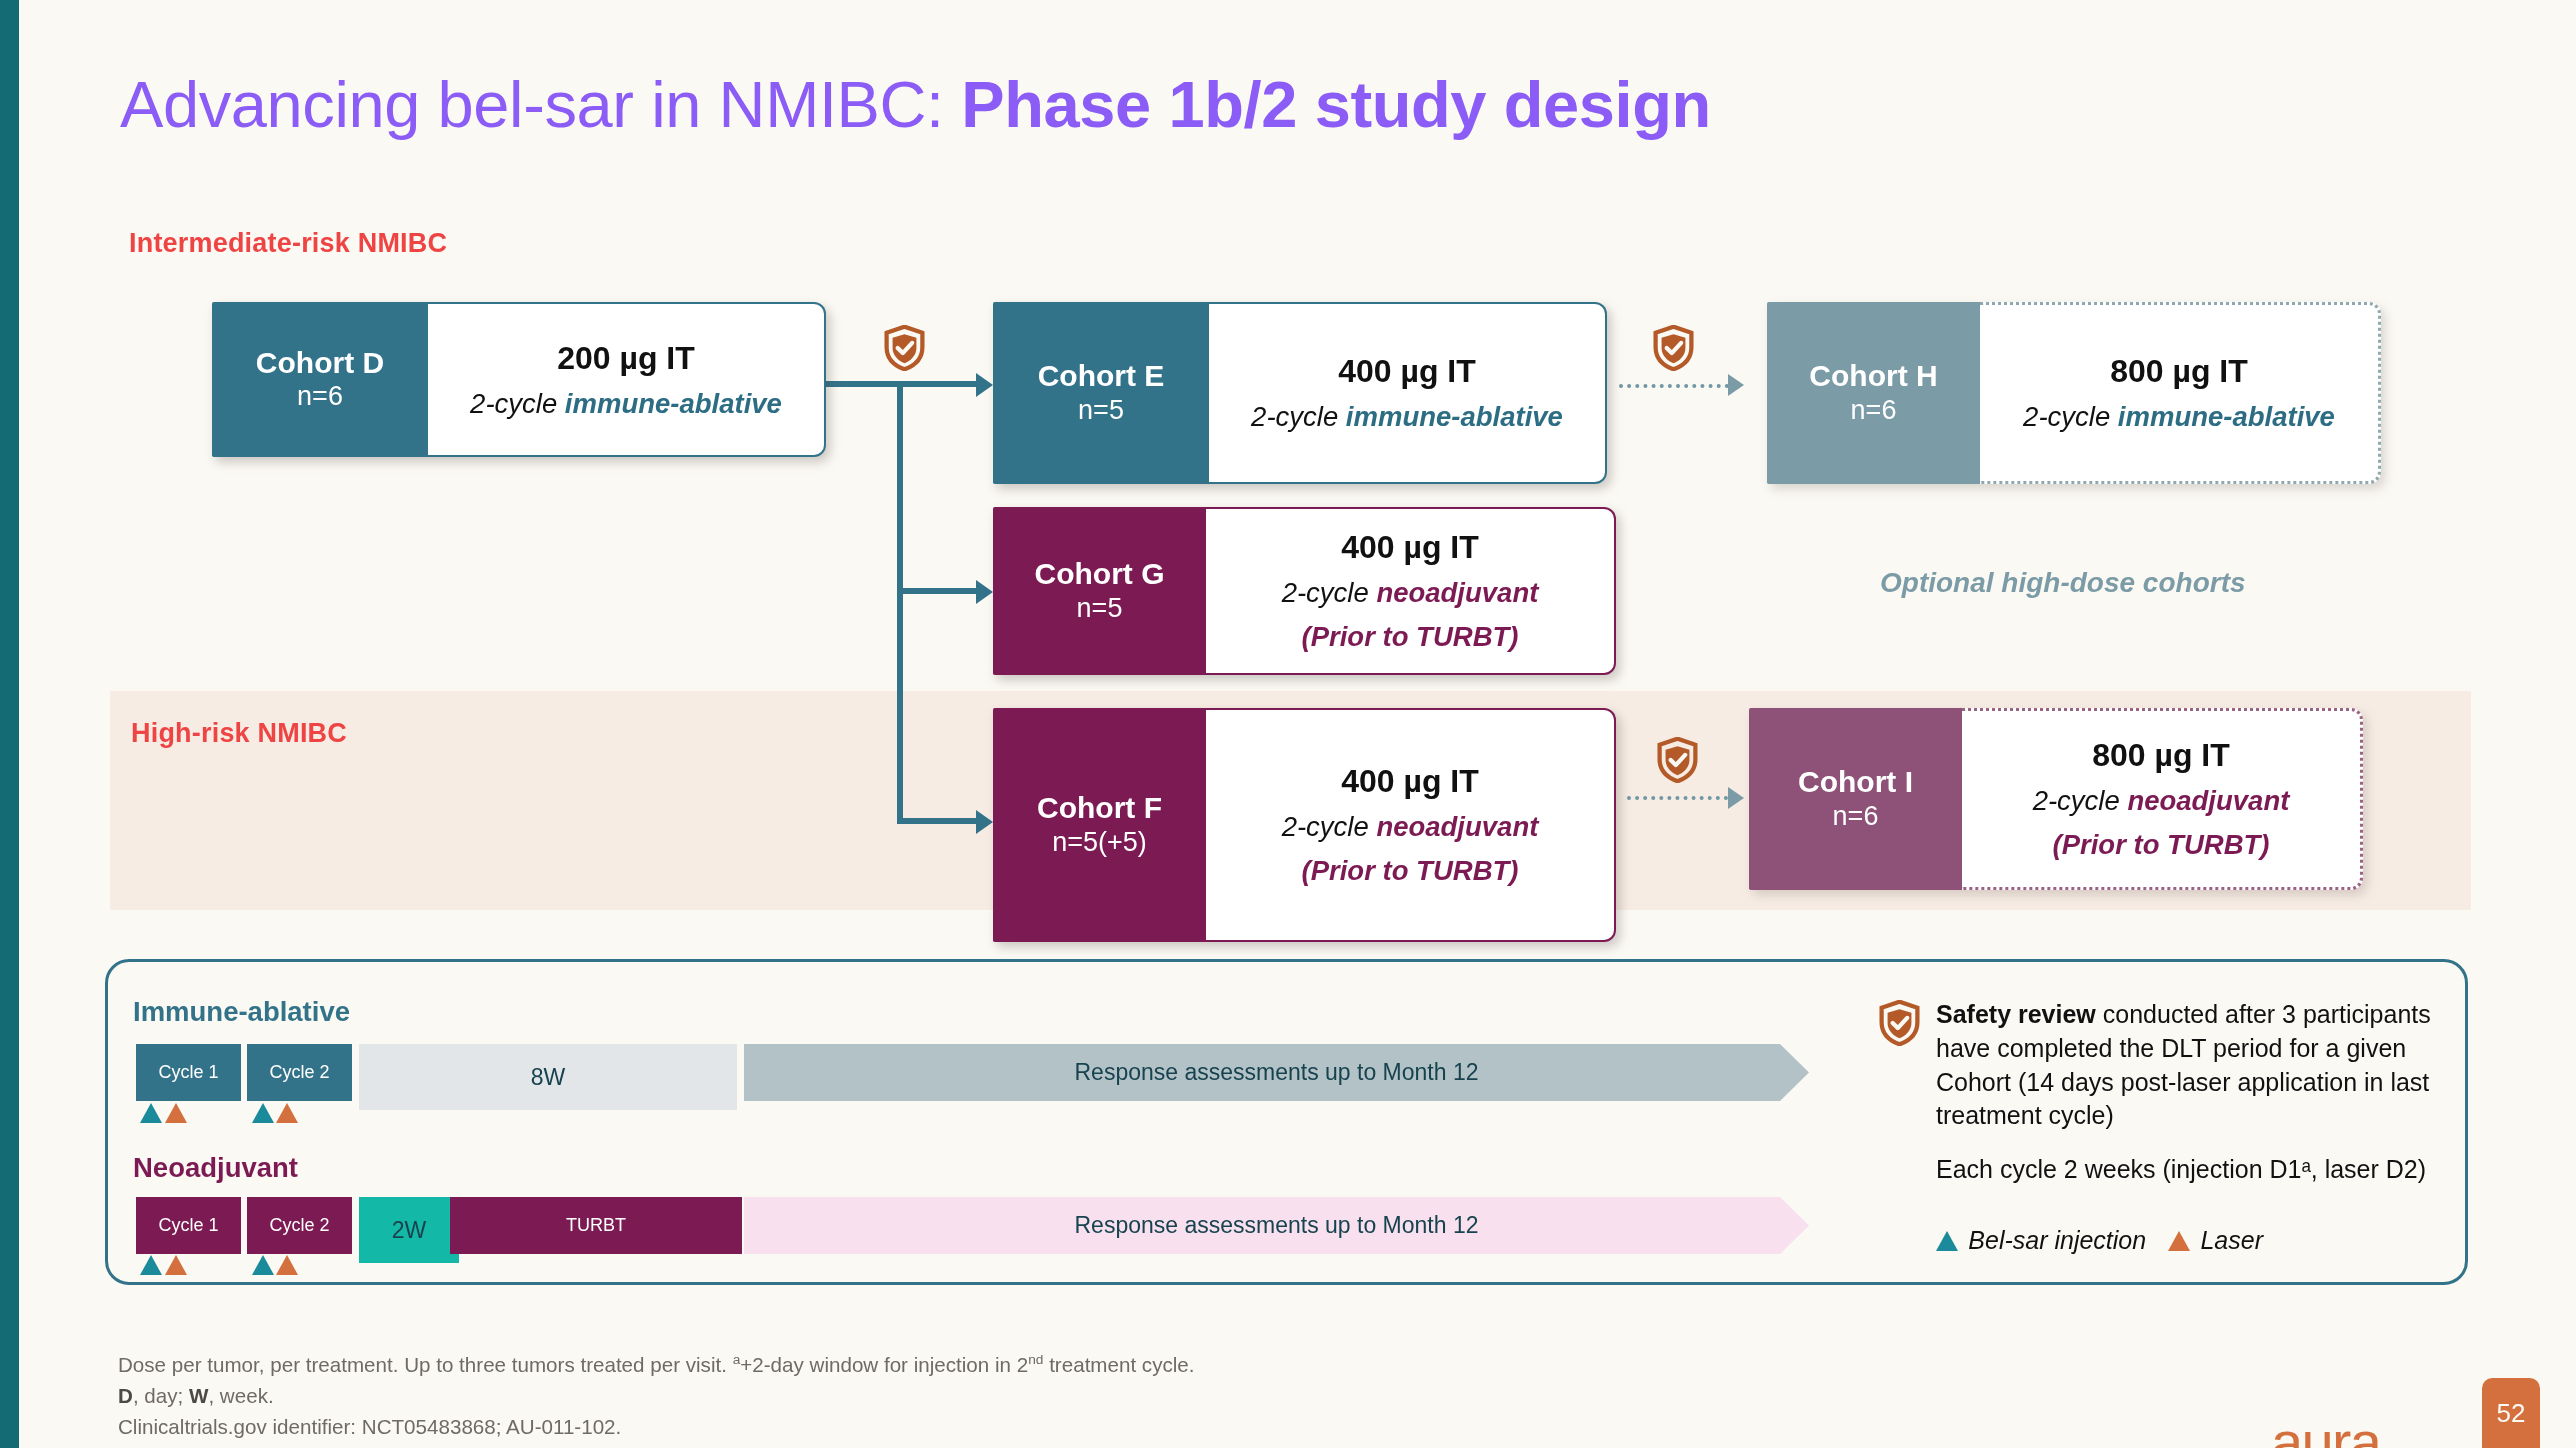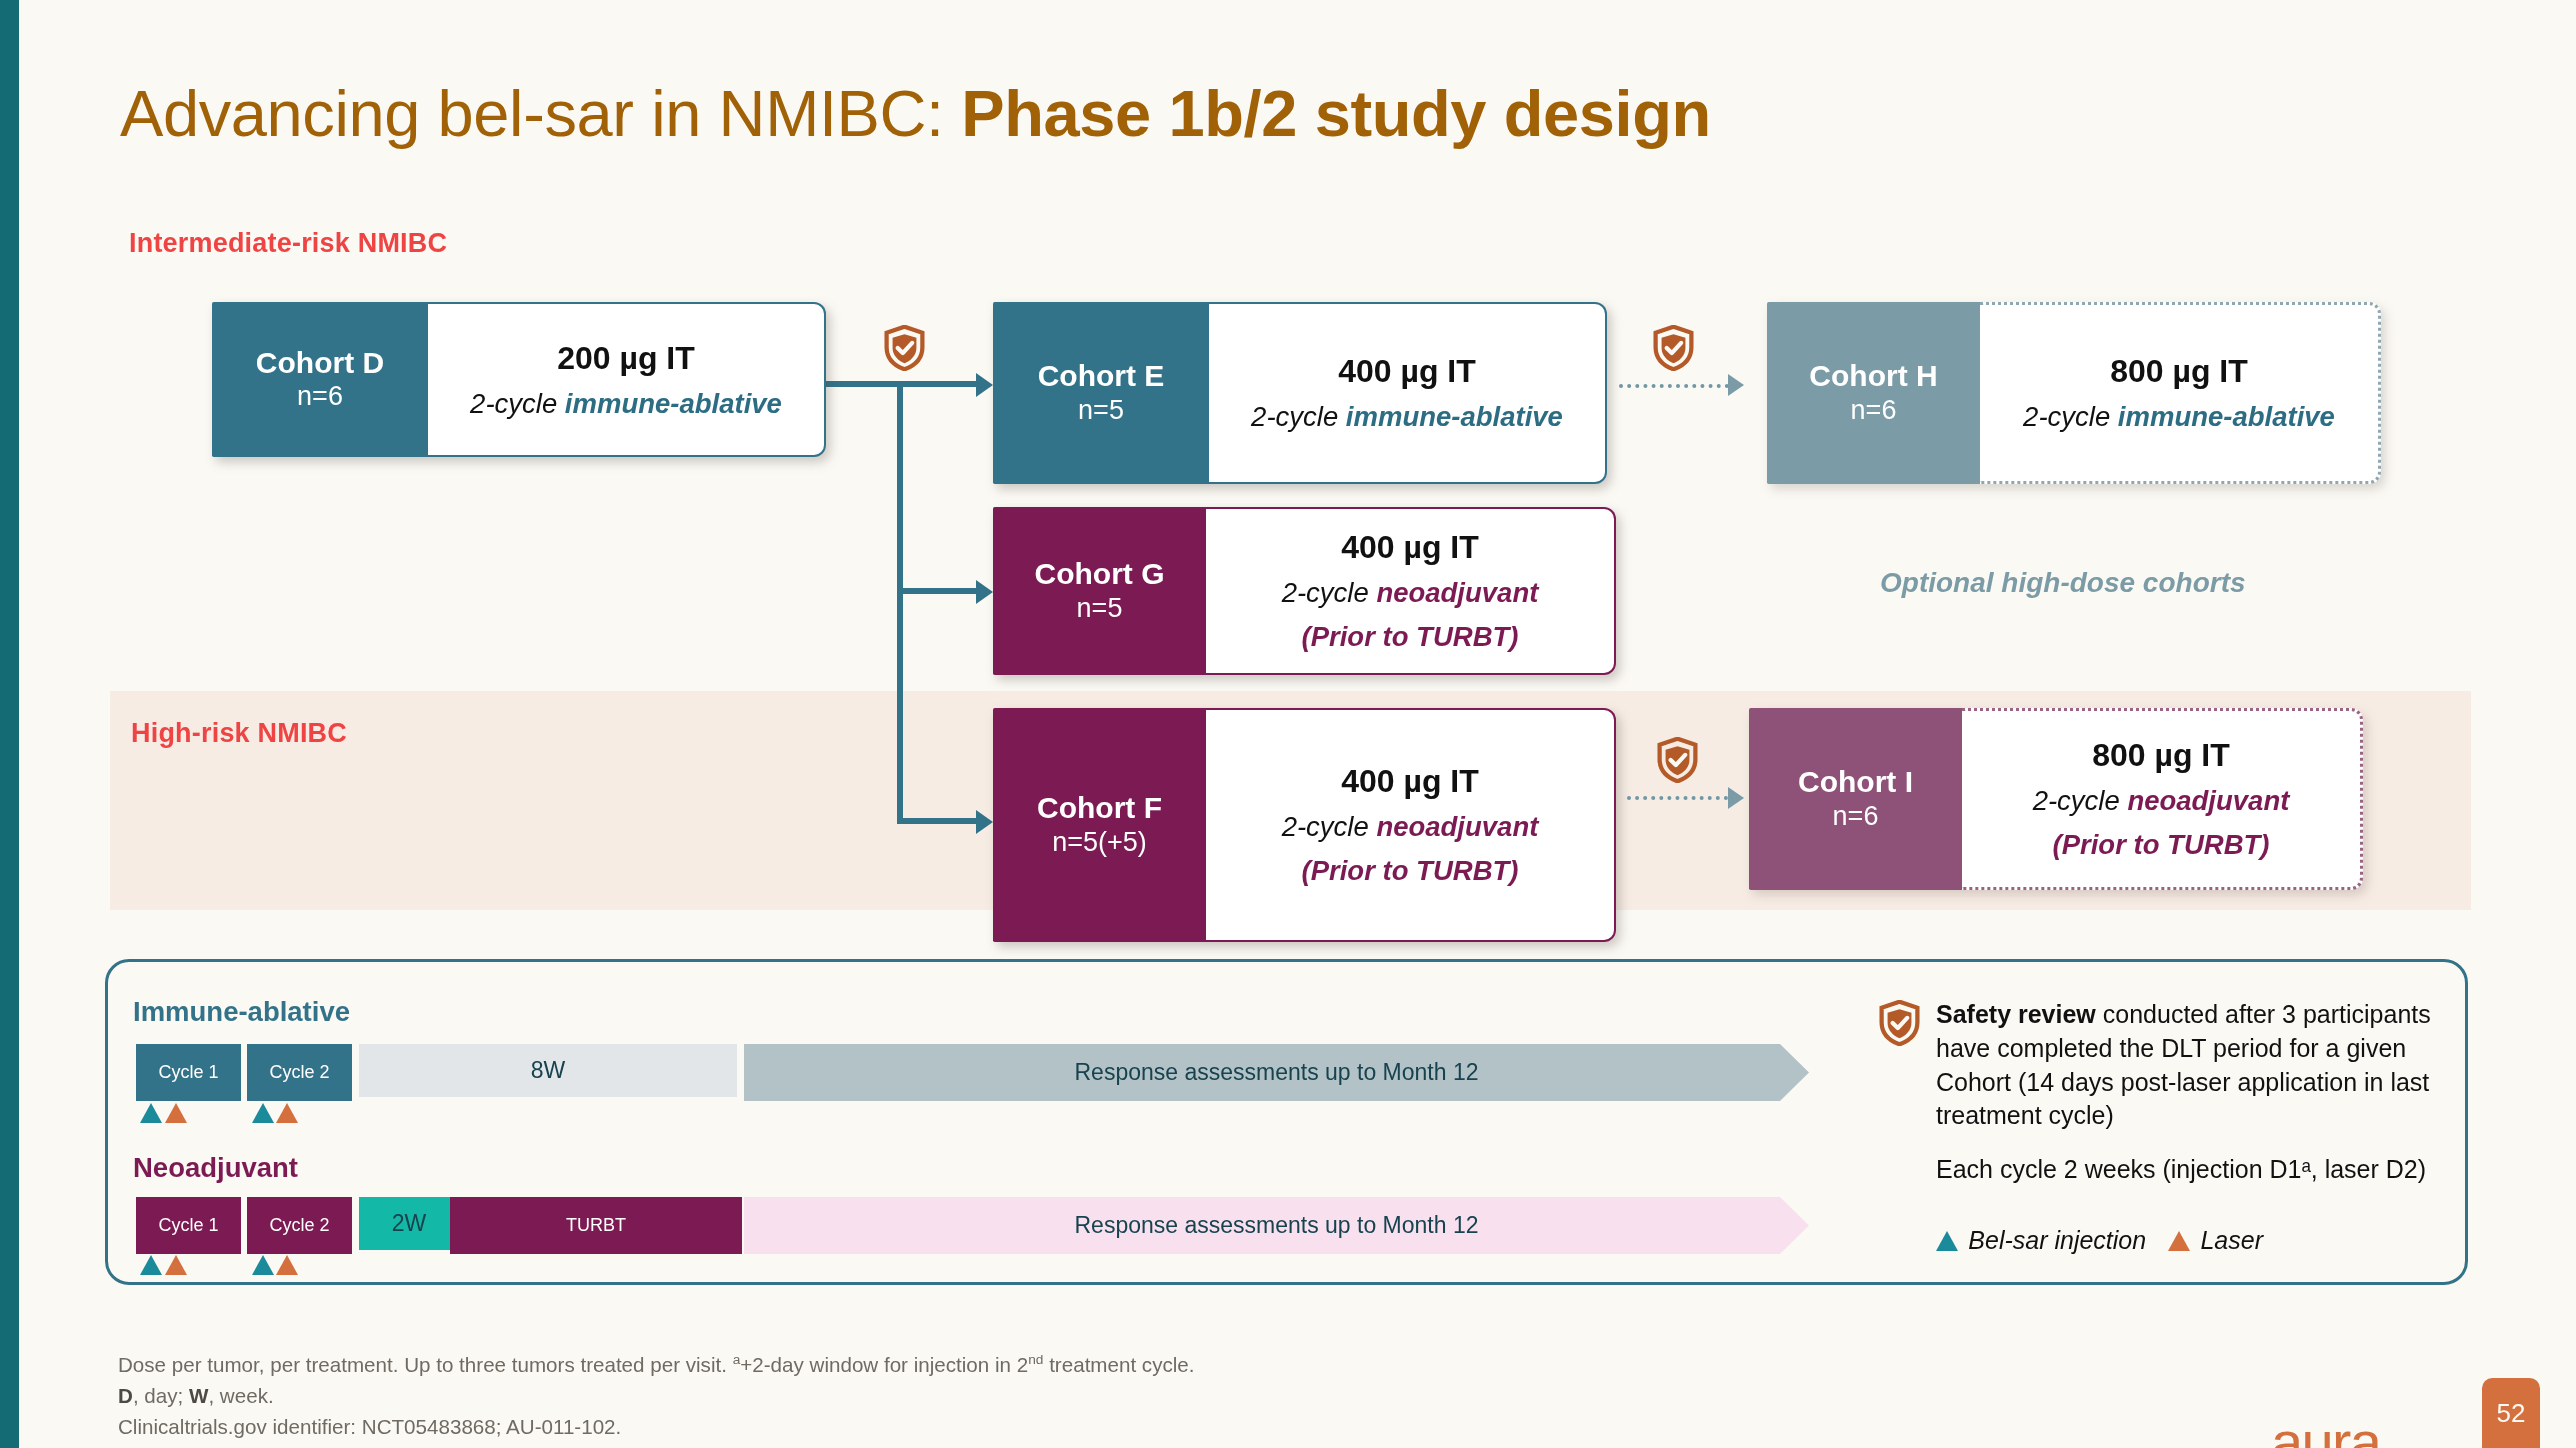--- a/index.html
+++ b/index.html
@@ -12,22 +12,22 @@
   .slide { position: relative; width: 2576px; height: 1449px; background: #fbf9f4; }
 
   
   .edge-accent {
     position: absolute; left: 0; top: 0; width: 19px; height: 1449px;
     background: #146b74;
   }
 
   
   .page-title {
-    position: absolute; left: 120px; top: 76px;
-    font-size: 65px; color: #a16207; letter-spacing: -0.4px;
+    position: absolute; left: 120px; top: 67px;
+    font-size: 65px; color: #8b5cf6; letter-spacing: -0.4px;
     white-space: nowrap;
   }
   .page-title b { font-weight: 700; }
   .page-title span.light { font-weight: 400; }
 
   
   .risk-label {
     position: absolute; font-size: 27px; font-weight: 700; color: #ef4444;
     letter-spacing: 0.2px;
   }
@@ -134,21 +134,21 @@
   }
   #title-ablative { left: 133px; top: 996px; color: #33738a; }
   #title-neoadjuvant { left: 133px; top: 1152px; color: #7c1b53; }
 
   .cyc {
     position: absolute; display: flex; align-items: center; justify-content: center;
     color: #ffffff; font-size: 18px; height: 57px;
   }
   .plain-block {
     position: absolute; display: flex; align-items: center; justify-content: center;
-    font-size: 23px; color: #17434f; height: 53px;
+    font-size: 23px; color: #17434f; height: 66px;
   }
   .arrow-bar {
     position: absolute; height: 57px; display: flex;
     align-items: center; justify-content: center;
     font-size: 23px; color: #17434f;
   }
 
   
   .tri { position: absolute; width: 0; height: 0;
          border-left: 11px solid transparent;

